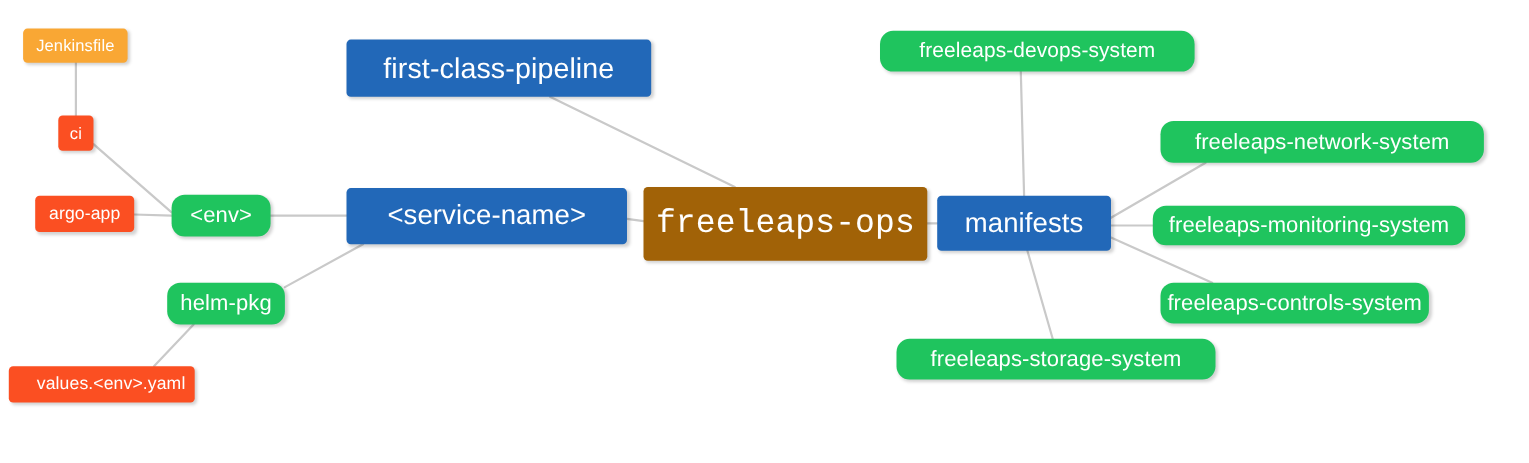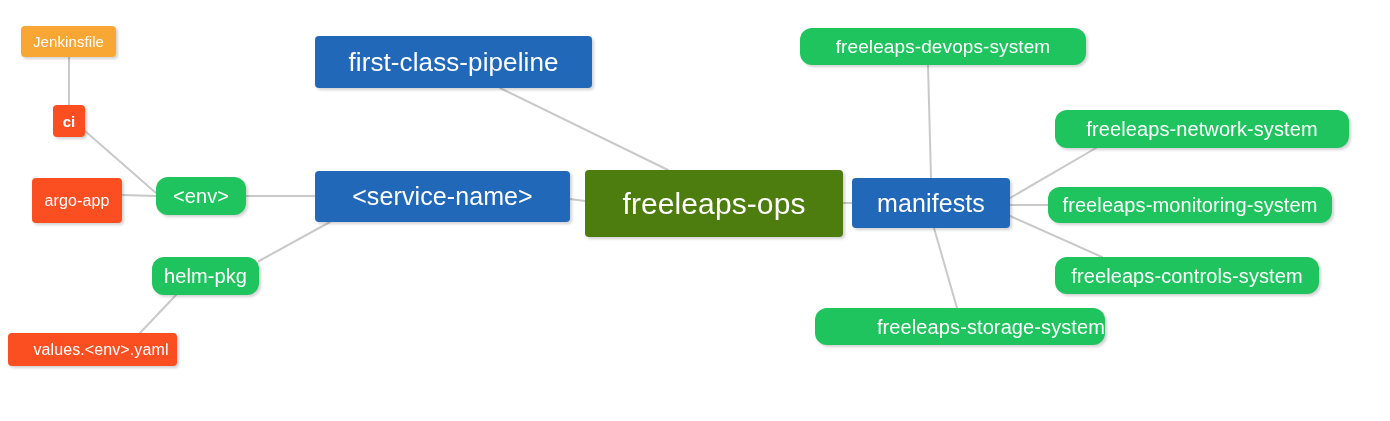--- a/index.html
+++ b/index.html
@@ -39,21 +39,21 @@
     letter-spacing: 0.1px;
     box-shadow: 2px 2px 3px rgba(0, 0, 0, 0.18);
     text-rendering: optimizeLegibility;
     user-select: none;
     cursor: pointer;
   }
   .node > .node-label {
     display: block;
     line-height: 1;
   }
-  .fill-root   { background: #4d7c0f; }
+  .fill-root   { background: #a16207; font-family: Liberation Mono, monospace; }
   .fill-blue   { background: #2268b8; }
   .fill-green  { background: #1fc45e; border-radius: 12px; }
   .fill-orange { background: #f9a734; }
   .fill-red    { background: #fb4f22; }
 </style>
 </head>
 <body>
 
 <div id="canvas">
   <svg id="edges" viewBox="0 0 1390 421" xmlns="http://www.w3.org/2000/svg">
@@ -87,38 +87,38 @@
       </div>
       <div class="node fill-green" style="left: 156px; top: 177px; width: 90px; height: 38px; font-size: 20px;">
         <span class="node-label">&lt;env&gt;</span>
       </div>
       <div class="node fill-green" style="left: 152px; top: 257px; width: 107px; height: 38px; font-size: 20px;">
         <span class="node-label">helm-pkg</span>
       </div>
       <div class="node fill-orange" style="left: 21px; top: 26px; width: 95px; height: 31px; font-size: 15px;">
         <span class="node-label">Jenkinsfile</span>
       </div>
-      <div class="node fill-red" style="left: 53px; top: 105px; width: 32px; height: 32px; font-size: 15px; font-weight: bold;">
+      <div class="node fill-red" style="left: 53px; top: 105px; width: 32px; height: 32px; font-size: 15px;">
         <span class="node-label">ci</span>
       </div>
-      <div class="node fill-red" style="left: 32px; top: 178px; width: 90px; height: 45px; font-size: 16px;">
+      <div class="node fill-red" style="left: 32px; top: 178px; width: 90px; height: 33px; font-size: 16px;">
         <span class="node-label">argo-app</span>
       </div>
       <div class="node fill-red" style="left: 8px; top: 333px; width: 169px; height: 33px; font-size: 16px; padding-left: 17px;">
         <span class="node-label">values.&lt;env&gt;.yaml</span>
       </div>
       <div class="node fill-green" style="left: 800px; top: 28px; width: 286px; height: 37px; font-size: 19px;">
         <span class="node-label">freeleaps-devops-system</span>
       </div>
       <div class="node fill-green" style="left: 1055px; top: 110px; width: 294px; height: 38px; font-size: 20px;">
         <span class="node-label">freeleaps-network-system</span>
       </div>
       <div class="node fill-green" style="left: 1048px; top: 187px; width: 284px; height: 36px; font-size: 20px;">
         <span class="node-label">freeleaps-monitoring-system</span>
       </div>
-      <div class="node fill-green" style="left: 1055px; top: 257px; width: 264px; height: 37px; font-size: 20px;">
+      <div class="node fill-green" style="left: 1055px; top: 257px; width: 244px; height: 37px; font-size: 20px;">
         <span class="node-label">freeleaps-controls-system</span>
       </div>
-      <div class="node fill-green" style="left: 815px; top: 308px; width: 290px; height: 37px; font-size: 20px; justify-content: flex-end;">
+      <div class="node fill-green" style="left: 815px; top: 308px; width: 290px; height: 37px; font-size: 20px;">
         <span class="node-label">freeleaps-storage-system</span>
       </div>
     </div>
 </div>
 
 </body></html>

